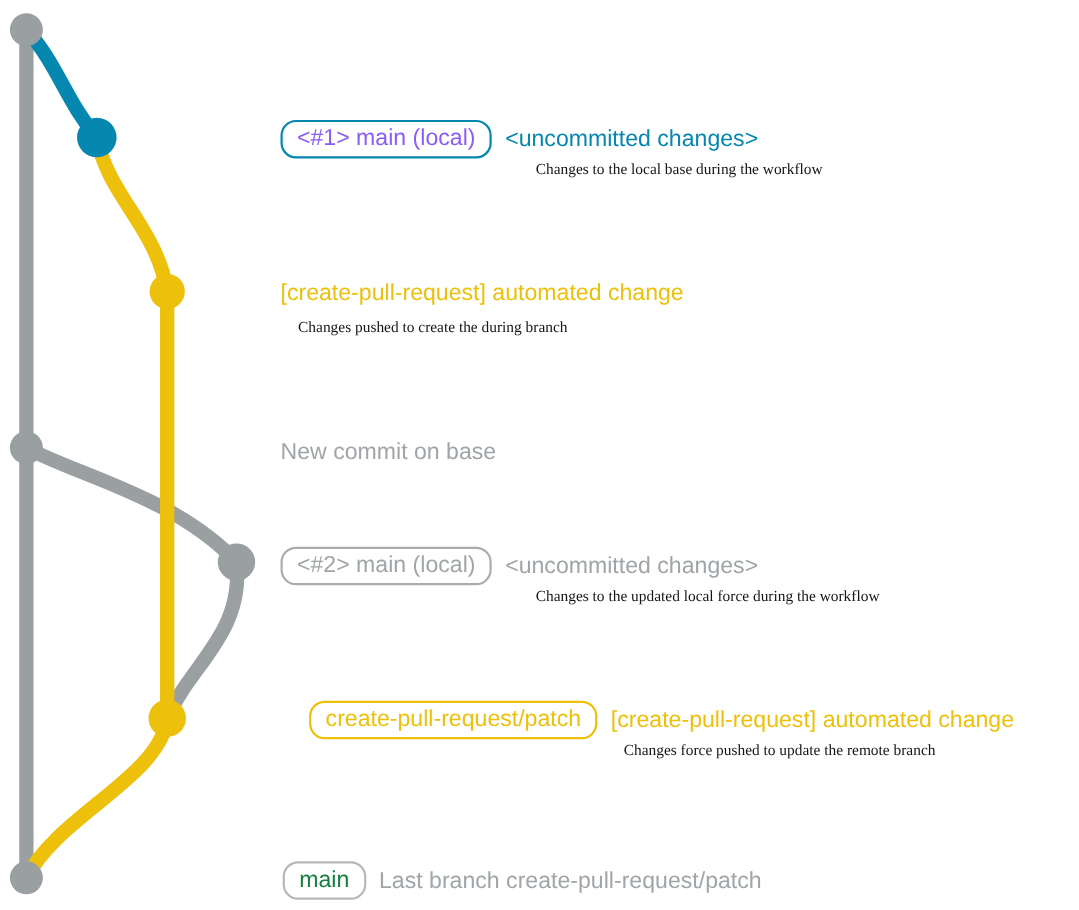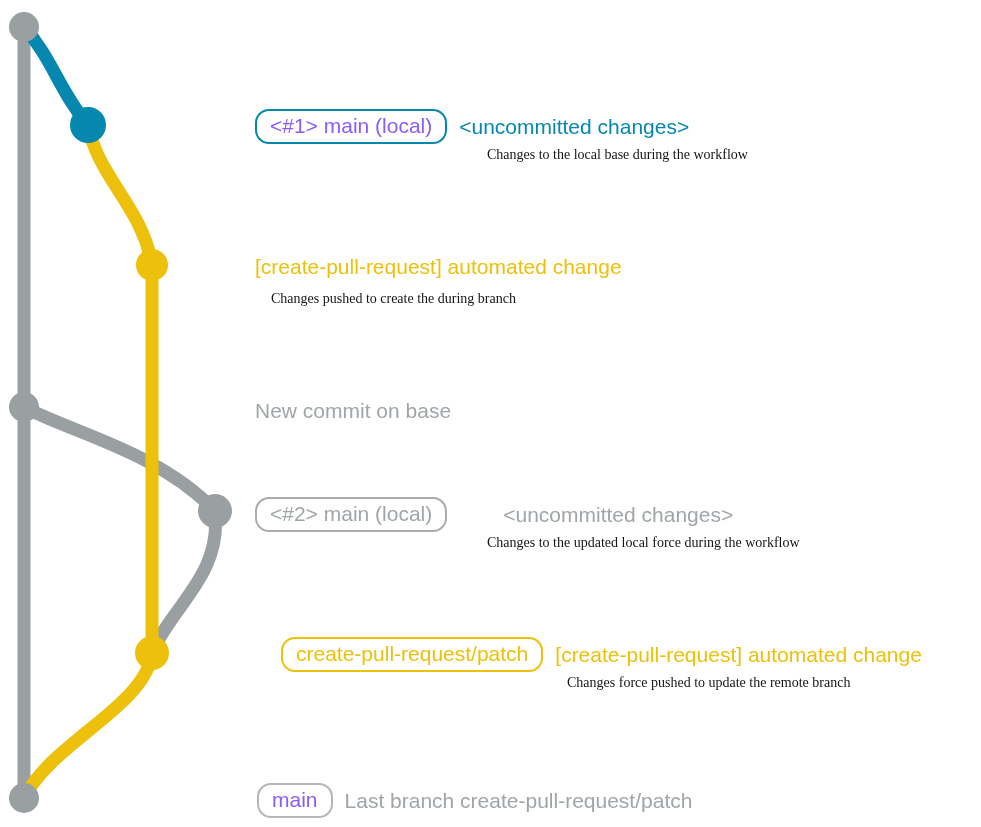--- a/index.html
+++ b/index.html
@@ -47,21 +47,21 @@
     padding: 4px 13px 6px 13px;
     font-size: 21px;
     line-height: 1;
     color: #8b9093;
     font-family: "Liberation Sans", sans-serif;
     background: transparent;
   }
   .pill.blue  { border-color: #0587b0; color: #8b5cf6; }
   .pill.gray  { border-color: #a9adb0; color: #a0a5a8; }
   .pill.yellow{ border-color: #ecc00b; color: #ecc00b; }
-  .pill.plain { border-color: #b4b8bb; color: #8b5cf6; }
+  .pill.plain { border-color: #b4b8bb; color: #15803d; }
 
   .subject {
     font-size: 21px;
     line-height: 1;
     font-family: "Liberation Sans", sans-serif;
     margin-left: 12px;
   }
   .subject.blue   { color: #0587b0; }
   .subject.yellow { color: #ecc00b; }
   .subject.gray   { color: #a0a5a8; }
@@ -120,21 +120,21 @@
     <span class="pill blue">&lt;#1&gt; main (local)</span>
     <span class="subject blue">&lt;uncommitted changes&gt;</span>
   </div>
   <div class="note" style="left:487px; top:148px;">Changes to the local base during the workflow</div>
 
   <div class="headline yellow" style="left:255px; top:256px;">[create-pull-request] automated change</div>
   <div class="note" style="left:271px; top:292px;">Changes pushed to create the during branch</div>
 
   <div class="headline gray" style="left:255px; top:400px;">New commit on base</div>
 
-  <div class="row" style="left:255px; top:497px;gap:44px;">
+  <div class="row" style="left:255px; top:497px;">
     <span class="pill gray">&lt;#2&gt; main (local)</span>
     <span class="subject gray">&lt;uncommitted changes&gt;</span>
   </div>
   <div class="note" style="left:487px; top:536px;">Changes to the updated local force during the workflow</div>
 
   <div class="row" style="left:257px; top:637px;padding-left:24px;">
     <span class="pill yellow">create-pull-request/patch</span>
     <span class="subject yellow">[create-pull-request] automated change</span>
   </div>
   <div class="note" style="left:567px; top:676px;">Changes force pushed to update the remote branch</div>

